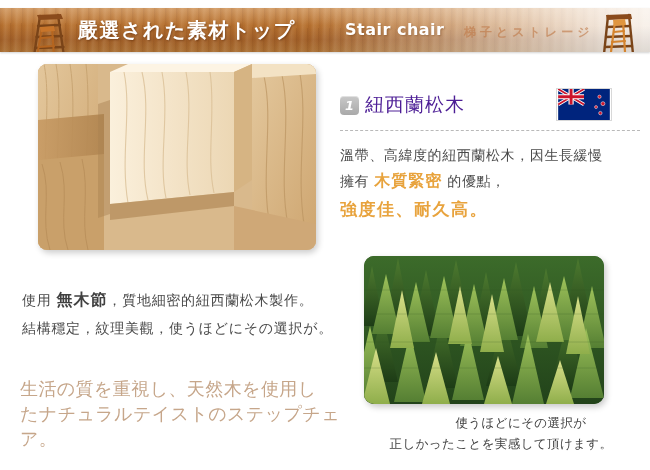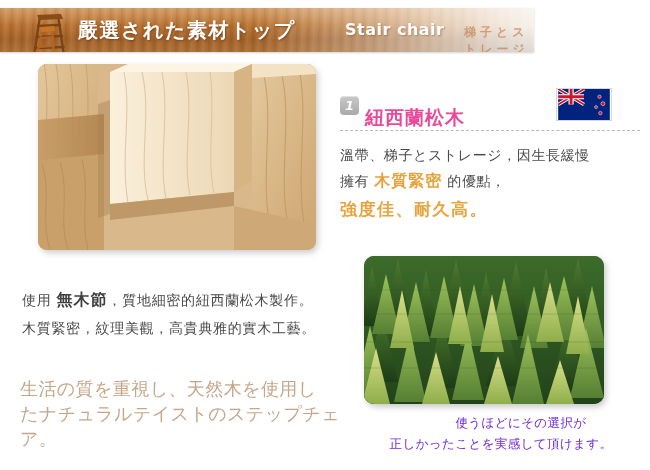--- a/index.html
+++ b/index.html
@@ -7,21 +7,21 @@
   body {
     background:#ffffff;
     font-family:"DejaVu Sans","Liberation Sans",sans-serif;
     position:relative;
     overflow:hidden;
   }
   .page { position:relative; width:650px; height:470px; background:#fff; }
 
   
   .banner {
-    position:absolute; left:0; top:8px; width:534px; height:44px;
+    position:absolute; left:0; top:8px; width:650px; height:44px;
     background:
       linear-gradient(90deg,
         rgba(255,255,255,0) 0%, rgba(255,255,255,0) 48%,
         rgba(255,255,255,.30) 66%, rgba(255,255,255,.62) 82%,
         rgba(255,255,255,.82) 93%, rgba(255,255,255,.90) 100%),
       repeating-linear-gradient(92deg,
         rgba(120,62,22,.16) 0px, rgba(120,62,22,0) 3px,
         rgba(255,220,180,.14) 6px, rgba(120,62,22,0) 11px),
       linear-gradient(180deg,#c6823f 0%,#b5702f 38%,#a9642a 72%,#bb7a38 100%);
     box-shadow:0 1px 2px rgba(0,0,0,.18);
@@ -72,22 +72,22 @@
   .info-head { position:absolute; left:340px; top:92px; width:300px; height:34px; }
   .num-badge {
     position:absolute; left:0; top:4px; width:19px; height:19px;
     border-radius:4px;
     background:linear-gradient(180deg,#c9c9c9,#a9a9a9);
     color:#ffffff; font-size:13px; font-weight:bold; font-style:italic;
     line-height:19px; text-align:center;
     box-shadow:inset 0 1px 0 rgba(255,255,255,.45);
   }
   .info-title {
-    position:absolute; left:25px; top:13px;
-    font-size:19px; font-weight:bold; color:#ec4899; letter-spacing:1px;
+    position:absolute; left:25px; top:0;
+    font-size:19px; font-weight:normal; color:#4c1d95; letter-spacing:1px;
   }
   .flag {
     position:absolute; left:216px; top:-4px; width:56px; height:33px;
     border:1px solid #d8d8d8;
   }
   .flag svg { display:block; width:100%; height:100%; }
 
   .dashed-rule {
     position:absolute; left:340px; top:130px; width:300px; height:0;
     border-top:1px dashed #b9b9b9;
@@ -116,21 +116,21 @@
     box-shadow:2px 3px 6px rgba(0,0,0,.22);
     overflow:hidden;
     background:#2f5a22;
   }
   .forest-photo svg { display:block; width:100%; height:100%; }
 
   .forest-caption {
     position:absolute; left:358px; top:412px; width:286px; text-align:center;
     font-family:"DejaVu Serif","Liberation Serif",serif;
   }
-  .fc-line { font-size:12.5px; color:#6d28d9; line-height:21px; letter-spacing:.4px; }
+  .fc-line { font-size:12.5px; color:#404040; line-height:21px; letter-spacing:.4px; }
   .fc-line.first { padding-left:40px; }
 </style>
 </head>
 <body>
 
 <div class="page">
 
   <div class="banner">
 
     <svg class="ladder left" viewBox="0 0 48 54">
@@ -262,28 +262,28 @@
           <circle cx="44" cy="21" r="1.7"></circle>
           <circle cx="49" cy="28" r="2.0"></circle>
         </g>
       </svg>
     </div>
   </div>
 
   <div class="dashed-rule"></div>
 
   <div class="info-body">
-    <div class="info-line">溫帶、梯子とストレージ，因生長緩慢</div>
+    <div class="info-line">溫帶、高緯度的紐西蘭松木，因生長緩慢</div>
     <div class="info-line"><span>擁有 </span><span class="hl-orange">木質緊密</span><span> 的優點，</span></div>
     <div class="info-line big">強度佳、耐久高。</div>
   </div>
 
   <div class="left-text">
     <div class="lt-line"><span>使用 </span><span class="lt-hl">無木節</span><span>，質地細密的紐西蘭松木製作。</span></div>
-    <div class="lt-line">木質緊密，紋理美觀，高貴典雅的實木工藝。</div>
+    <div class="lt-line">結構穩定，紋理美觀，使うほどにその選択が。</div>
   </div>
 
   <div class="jp-text">
     <div class="jp-line">生活の質を重視し、天然木を使用し</div>
     <div class="jp-line">たナチュラルテイストのステップチェア。</div>
   </div>
 
   <div class="forest-photo">
     <svg viewBox="0 0 240 148" preserveAspectRatio="none">
       <defs>

